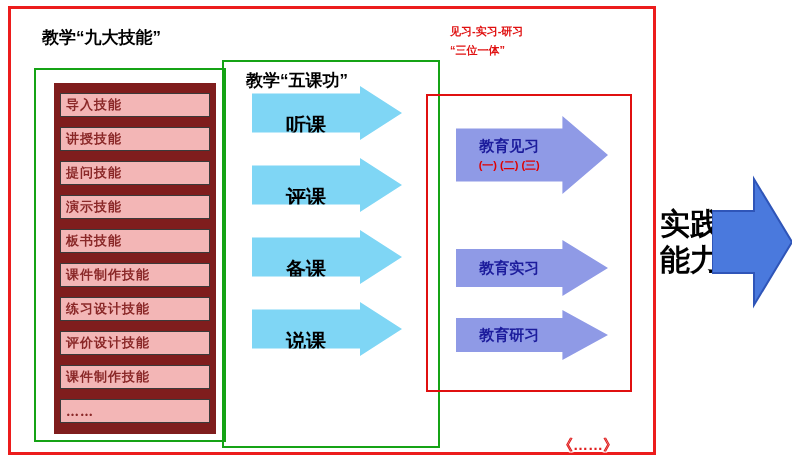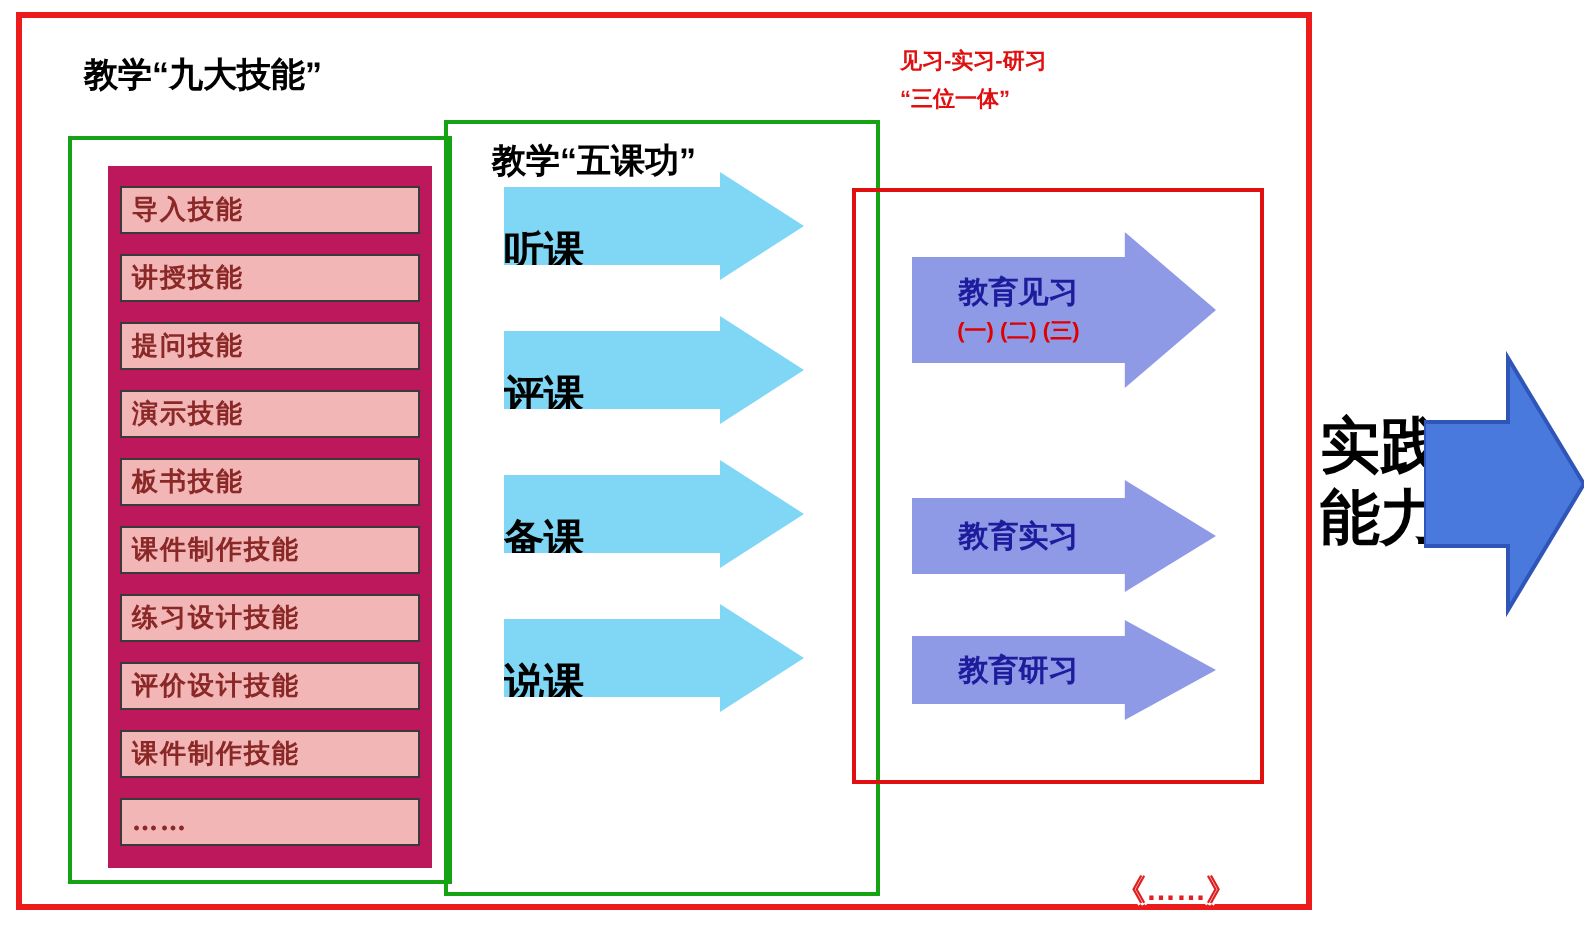--- a/index.html
+++ b/index.html
@@ -14,30 +14,30 @@
   .title { position:absolute; font-weight:bold; font-size:17px; color:#000; }
   .title-left { left:42px; top:26px; width:190px; }
   .title-mid  { left:246px; top:26px; width:160px;margin-top:43px; }
   .title-right{ left:450px; top:22px; width:185px; font-size:11px; color:#e01010; line-height:19px; }
 
   .green-box { position:absolute; border:2px solid #15a315; }
   .green-left { left:34px; top:68px; width:192px; height:374px; }
   .green-mid  { left:222px; top:60px; width:218px; height:388px; }
 
   .navy-panel { position:absolute; left:54px; top:83px; width:162px; height:351px;
-                background:#be185d; padding:10px 6px; display:flex; flex-direction:column; gap:10px; }
+                background:#7f1d1d; padding:10px 6px; display:flex; flex-direction:column; gap:10px; }
   .skill-item { height:24px; background:#f3b6b6; border:1px solid #3a3a3a;
                 color:#8a2828; font-family:"DejaVu Serif", serif; font-weight:bold;
                 font-size:13px; letter-spacing:1px; display:flex; align-items:center;
                 padding-left:5px; }
 
   .blue-arrow { position:absolute; left:252px; width:150px; height:54px; background:#7fd6f5;
                 clip-path: polygon(0 14%, 72% 14%, 72% 0, 100% 50%, 72% 100%, 72% 86%, 0 86%);
                 display:flex; align-items:center; }
-  .blue-arrow span { width:72%; text-align:left; font-weight:bold; font-size:20px; color:#000;margin-top:24px; }
+  .blue-arrow span { width:72%; text-align:center; font-weight:bold; font-size:20px; color:#000;margin-top:24px; }
   .ba1 { top:86px; }  .ba2 { top:158px; }  .ba3 { top:230px; }
   .ba4 { top:302px; } .ba5 { top:374px; }
 
   .red-box-right { position:absolute; left:426px; top:94px; width:206px; height:298px;
                    border:2px solid #e01010; }
 
   .purple-arrow { position:absolute; left:456px; width:152px; background:#8f9ae6;
                   clip-path: polygon(0 16%, 70% 16%, 70% 0, 100% 50%, 70% 100%, 70% 84%, 0 84%);
                   display:flex; flex-direction:column; justify-content:center; }
   .purple-arrow .label { width:70%; text-align:center; color:#1c1c9c; font-weight:bold; font-size:15px; }

